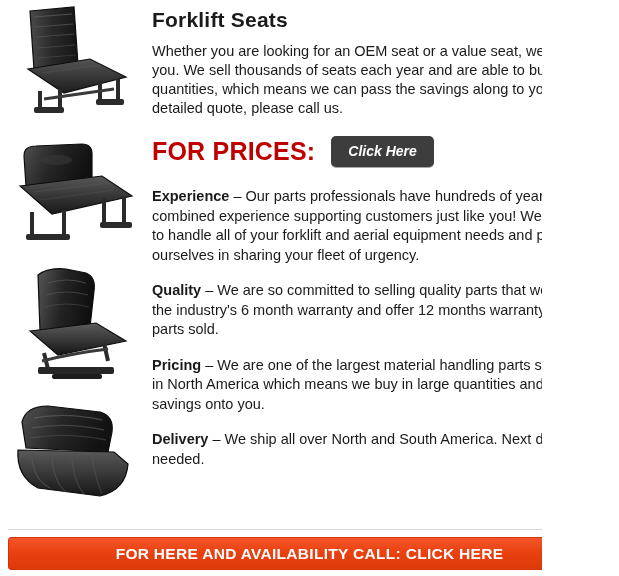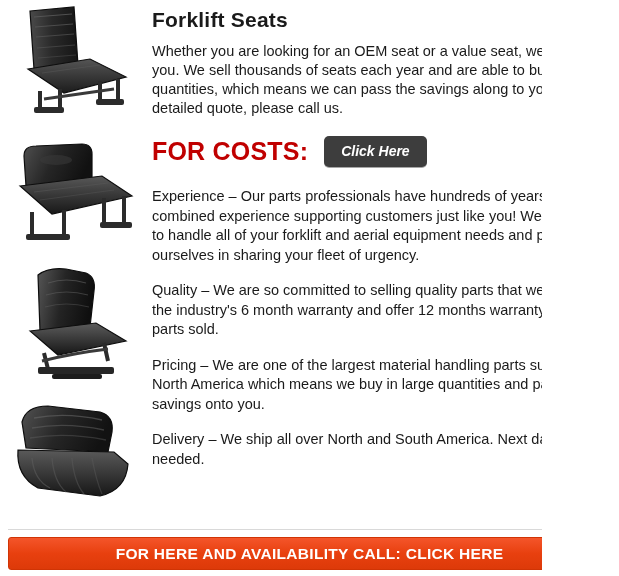--- a/index.html
+++ b/index.html
@@ -76,21 +76,21 @@
     cursor: pointer;
     box-shadow: 0 1px 0 rgba(0,0,0,0.35);
     font-style: italic;
   }
   .feature {
     margin: 0 0 16px 0;
     font-size: 14.5px;
     line-height: 19.5px;
     color: #1a1a1a;
   }
-  .feature b { font-weight: normal; margin-top: 29px; }
+  .feature b { font-weight: bold; margin-top: 29px; }
   .cta-bar {
     position: absolute;
     left: 8px;
     top: 537px;
     width: 603px;
     height: 33px;
     background: linear-gradient(to bottom, #f4552a 0%, #e8400f 50%, #dd3a09 100%);
     border-radius: 3px;
     color: #ffffff;
     font-size: 15.5px;
@@ -239,21 +239,21 @@
         </svg>
       </span>
     </div>
   </div>
 
   <div class="content">
     <h1 class="title">Forklift Seats</h1>
     <p class="intro">Whether you are looking for an OEM seat or a value seat, we can help you. We sell thousands of seats each year and are able to buy in large quantities, which means we can pass the savings along to you. For a detailed quote, please call us.</p>
 
     <div class="prices-row">
-      <span class="for-prices">FOR COSTS:</span>
+      <span class="for-prices">FOR PRICES:</span>
       <button class="click-btn">Click Here</button>
     </div>
 
     <p class="feature"><b>Experience</b><span> – Our parts professionals have hundreds of years of combined experience supporting customers just like you!  We are able to handle all of your forklift and aerial equipment needs and pride ourselves in sharing your fleet of urgency.</span></p>
 
 
     <p class="feature"><b>Quality</b><span> – We are so committed to selling quality parts that we double the industry's 6 month warranty and offer 12 months warranty on most parts sold.</span></p>
 
     <p class="feature"><b>Pricing</b><span> – We are one of the largest material handling parts suppliers in North America which means we buy in large quantities and pass the savings onto you.</span></p>
 

